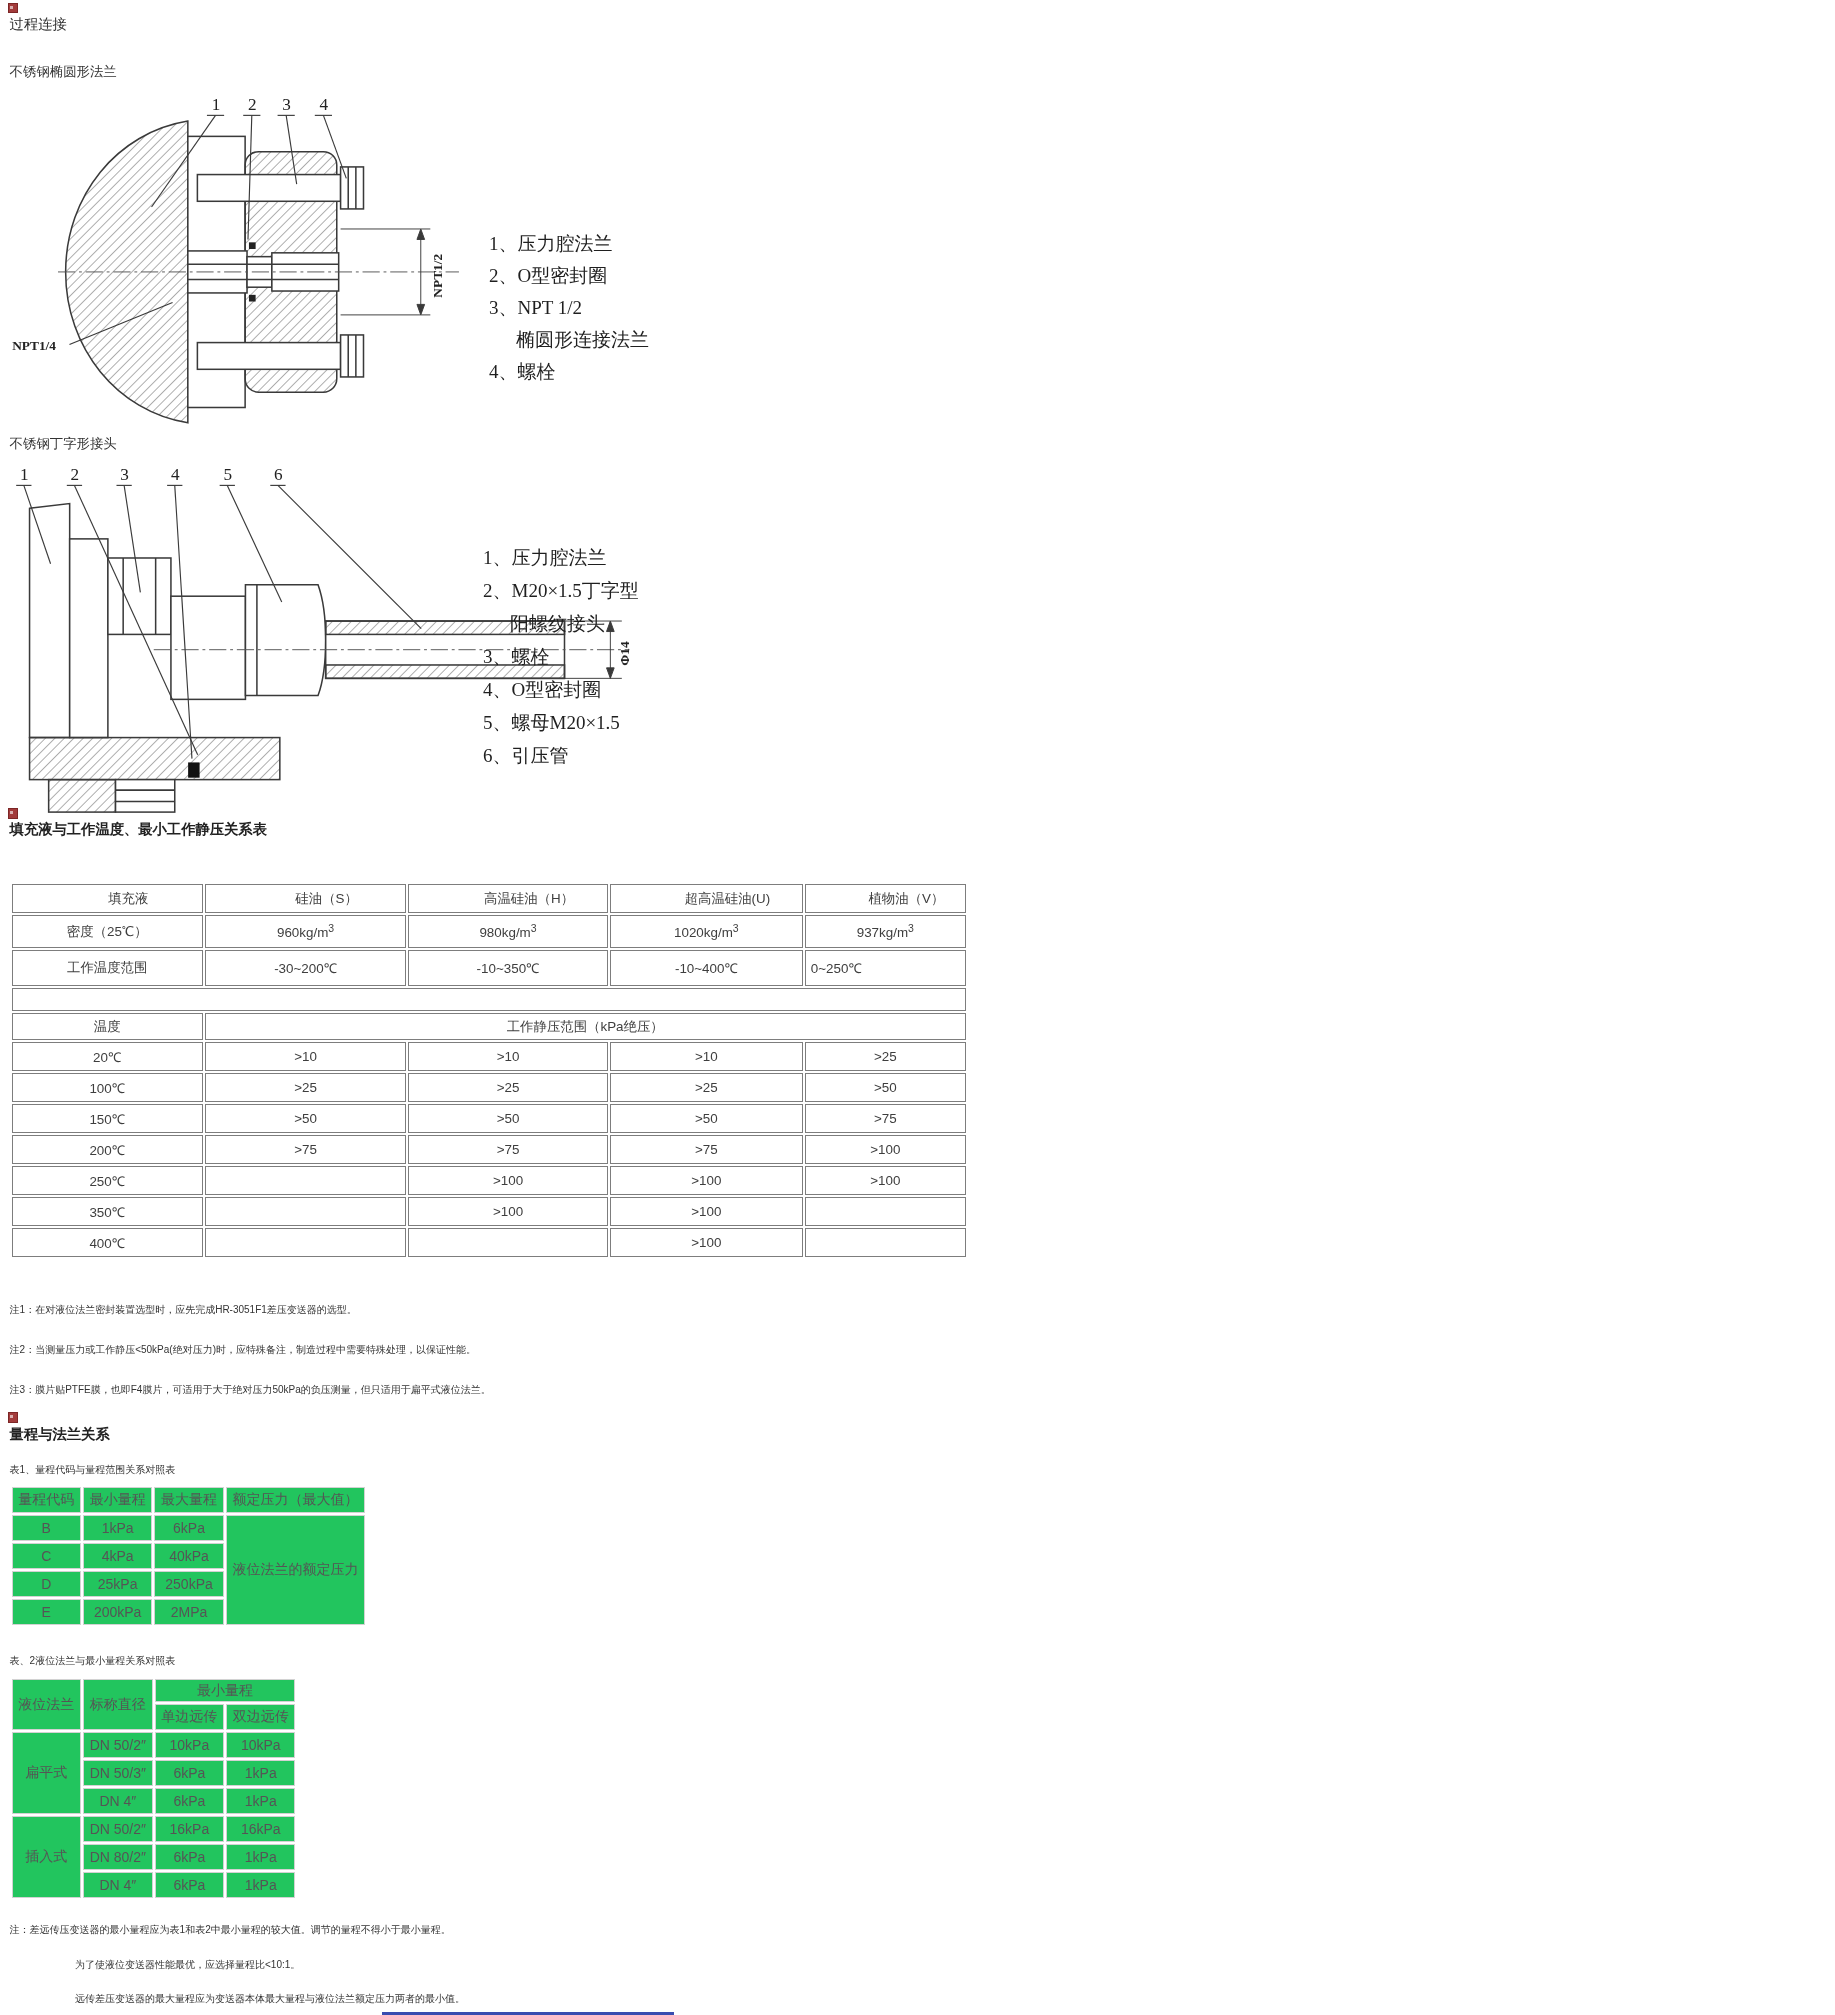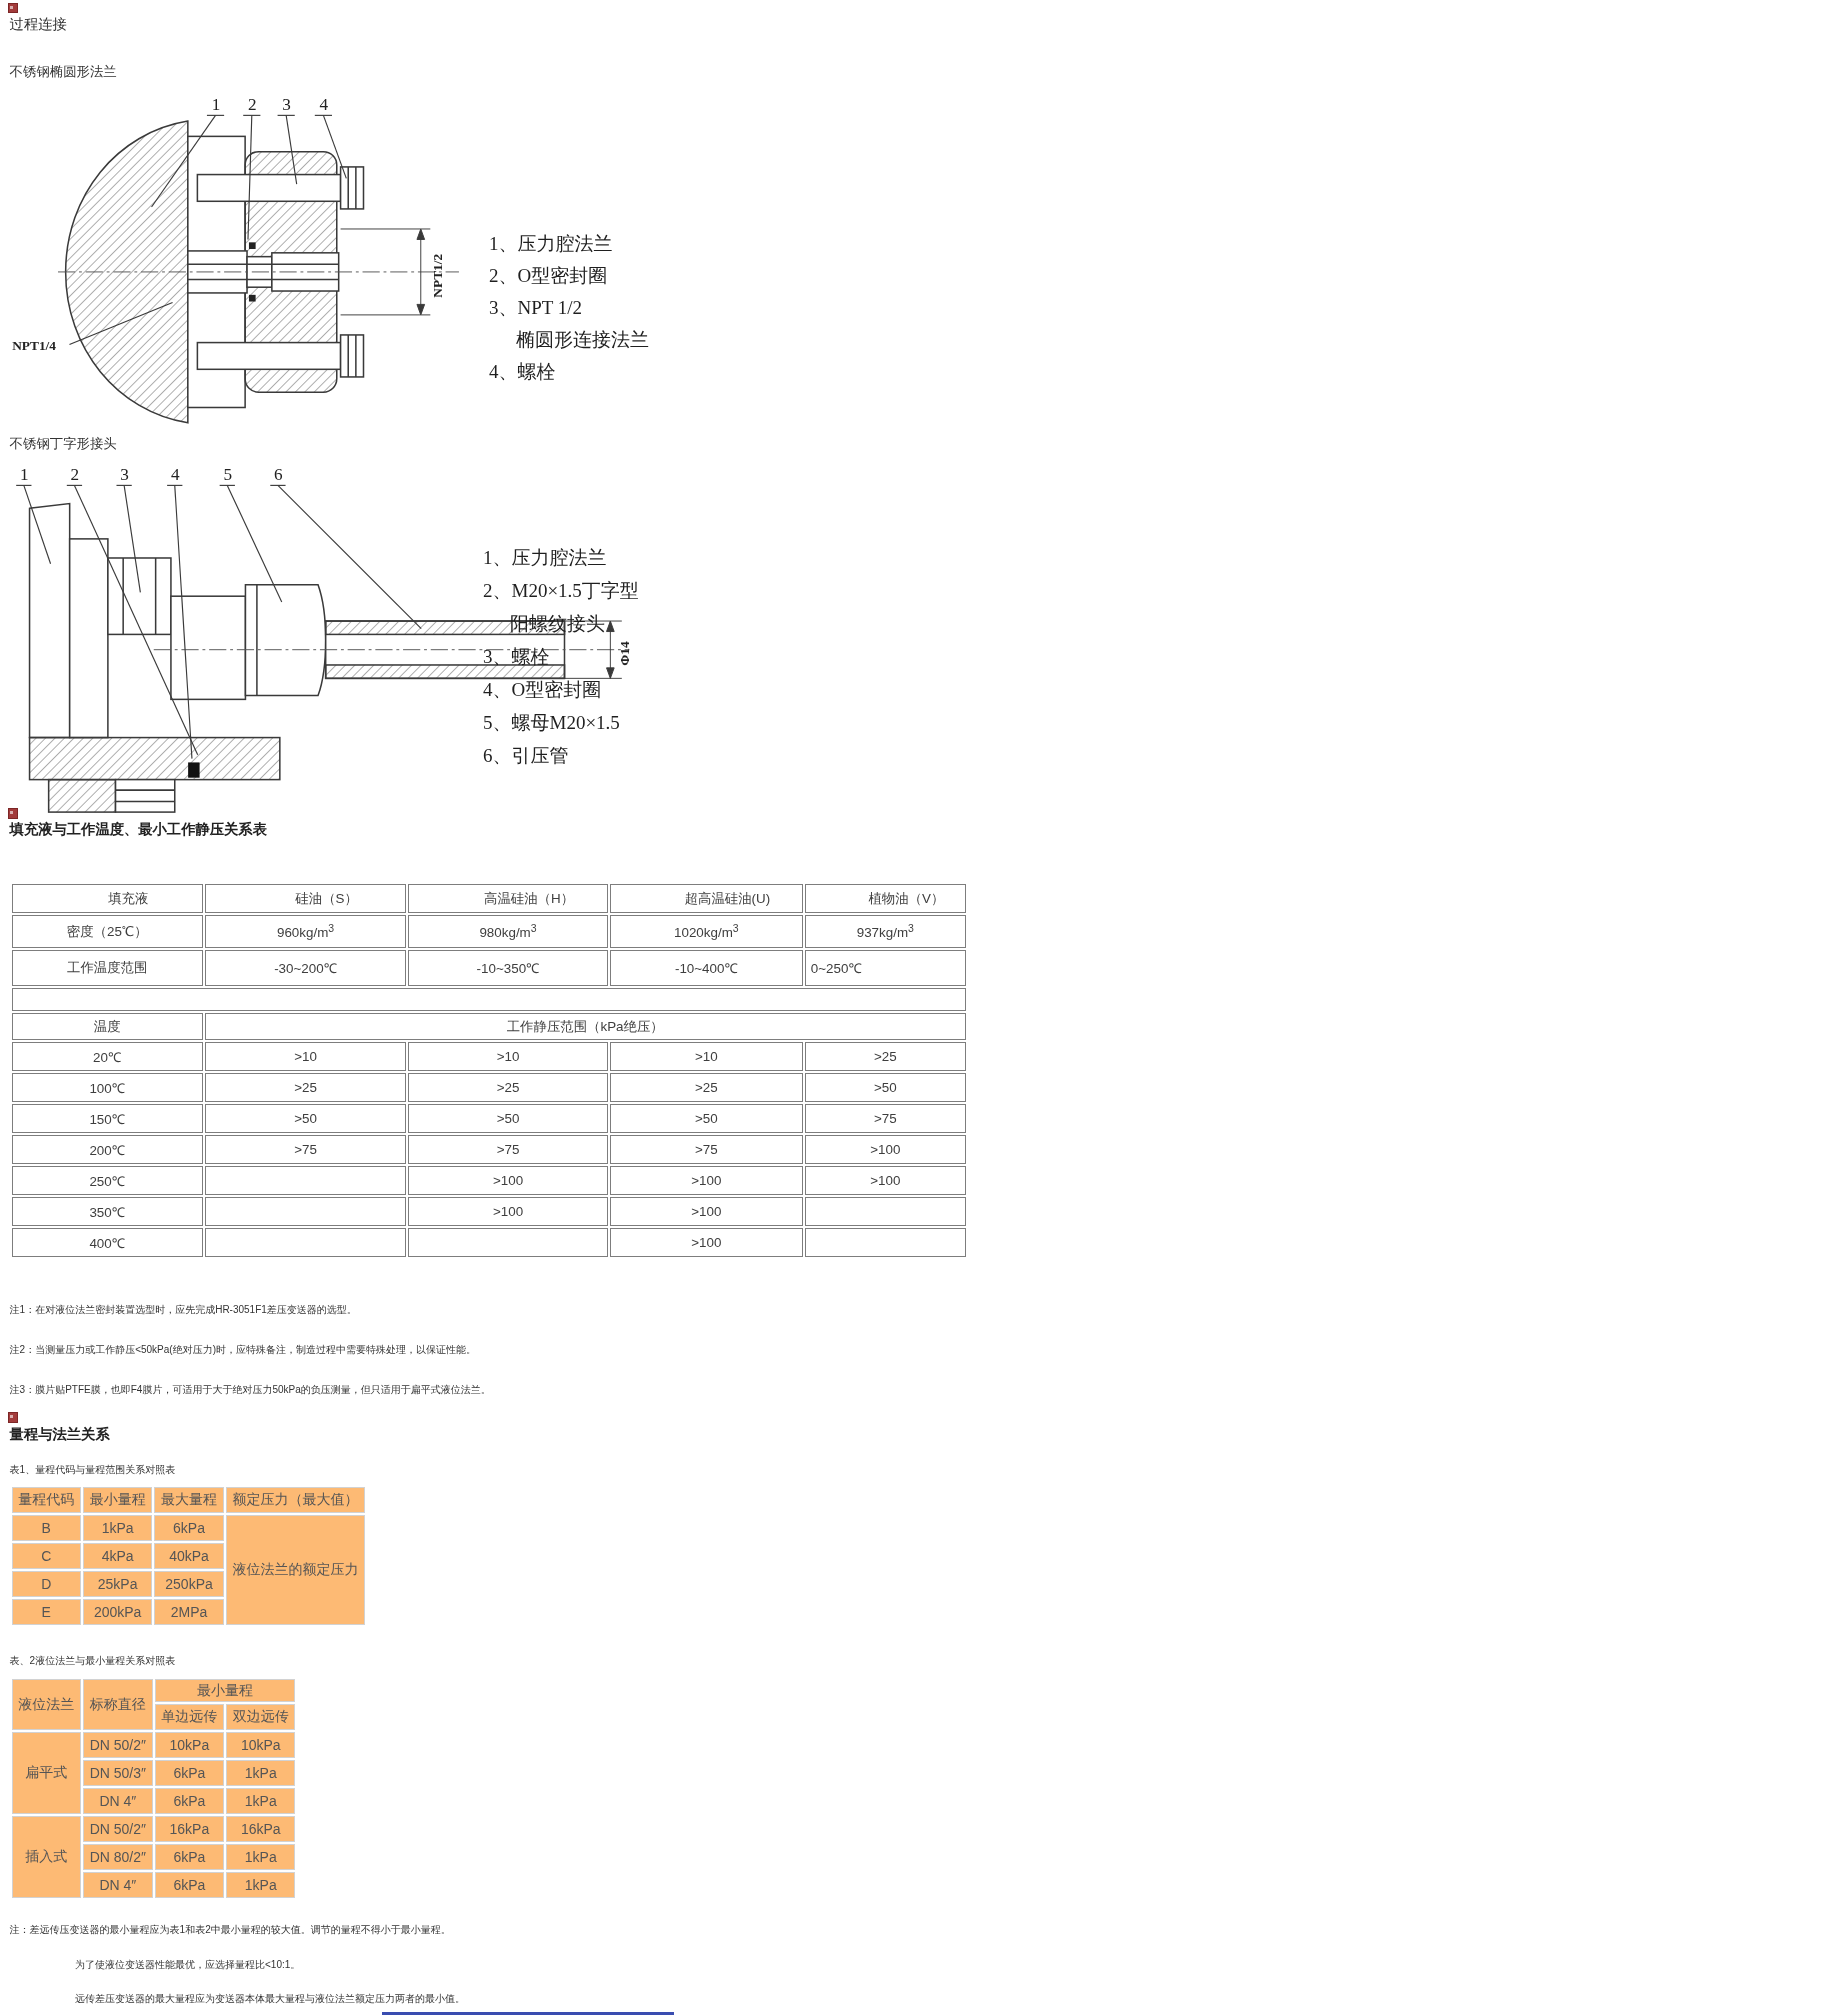--- a/index.html
+++ b/index.html
@@ -20,21 +20,21 @@
   .t-big tr.rB td{height:31px;}
   .t-big tr.rC td{height:34px;}
   .t-big tr.rD td{height:21px;}
   .t-big tr.rE td{height:25px;}
   .t-big tr.rF td{height:27px;}
   .t-big td.left{text-align:left;padding-left:4.8px;}
   sup.sup{font-size:10.5px;}
 
   
   .t-small{position:absolute;border-collapse:separate;border-spacing:2.9px;}
-  .t-small td{border:1.9px solid #d2d2d2;background:#fdba74;text-align:center;vertical-align:middle;
+  .t-small td{border:1.9px solid #d2d2d2;background:#22c55e;text-align:center;vertical-align:middle;
               font-size:14px;color:#555;padding:1px 5.7px;height:22px;white-space:nowrap;}
 
   
   svg text{font-family:"Liberation Serif",serif;fill:#222;}
   .legend{position:absolute;font-family:"Liberation Serif",serif;font-size:19px;color:#1f1f1f;
           line-height:32px;white-space:nowrap;}
   .legend .ind{padding-left:27px;}
   .legend2{line-height:33px;}
   .dtitle{position:absolute;font-size:13.4px;color:#333;white-space:nowrap;}
   .blueline{position:absolute;height:2.9px;background:#3a4db0;}

